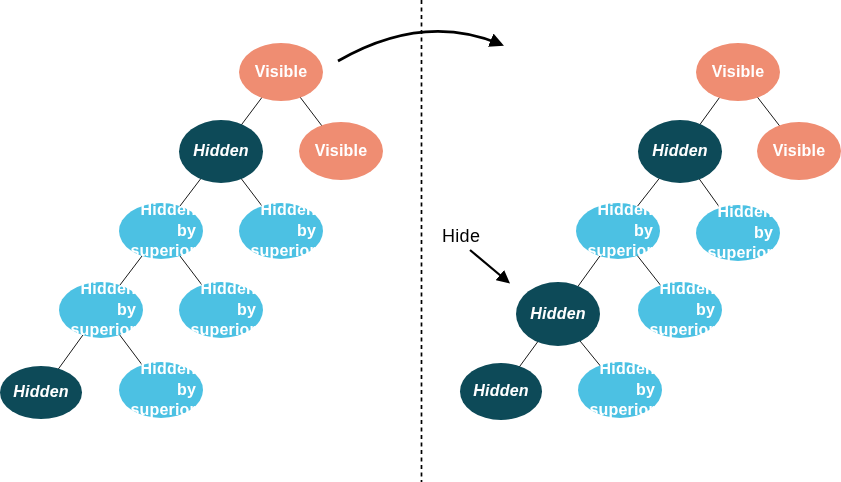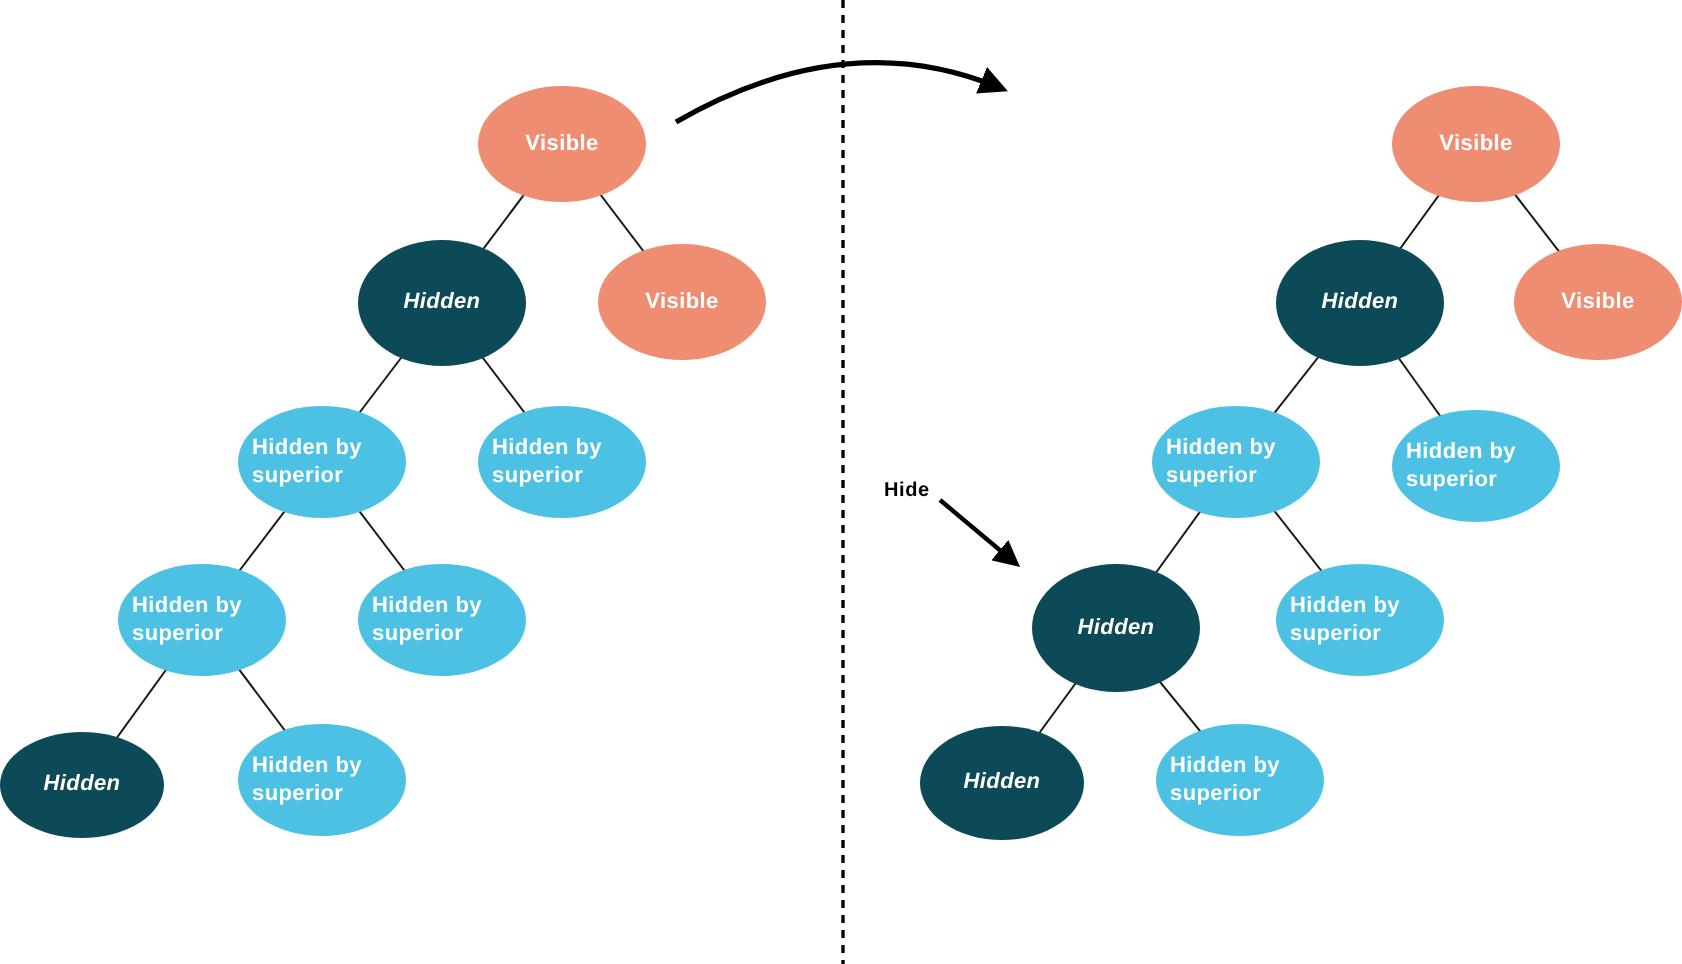--- a/index.html
+++ b/index.html
@@ -19,38 +19,38 @@
   .edge { stroke: var(--edge, #1a1a1a); stroke-width: 1; }
   .divider { stroke: var(--annotation, #000000); stroke-width: 1.7; }
   .arrow { stroke: var(--annotation, #000000); fill: none; }
   .arrowhead { fill: var(--annotation, #000000); }
   .node {
     position: absolute;
     border-radius: 50%;
     display: flex;
     align-items: center;
     justify-content: center;
-    text-align: left;
+    text-align: right;
     color: #ffffff;
-    font-size: 11px;
+    font-size: 16px;
     font-weight: 600;
     letter-spacing: 0.2px;
     line-height: 1.28;
     padding: 0 7px;
     box-sizing: border-box;
   }
   .node.visible { background: var(--visible, #EF8D72); }
   .node.hidden { background: var(--hidden, #0D4A58); font-style: italic; }
   .node.hbs { background: var(--hidden-by-superior, #4CC1E3); }
   .hide-label {
     position: absolute;
-    left: 442px; top: 240px;
+    left: 442px; top: 226px;
     color: var(--annotation, #000000);
-    font-size: 10px;
-    font-weight: 700;
+    font-size: 18px;
+    font-weight: 400;
     letter-spacing: 0.3px;
   }
 </style>
 </head>
 <body>
 
 <div class="canvas">
 
   <svg class="layer" viewBox="0 0 841 482">
     <defs>

